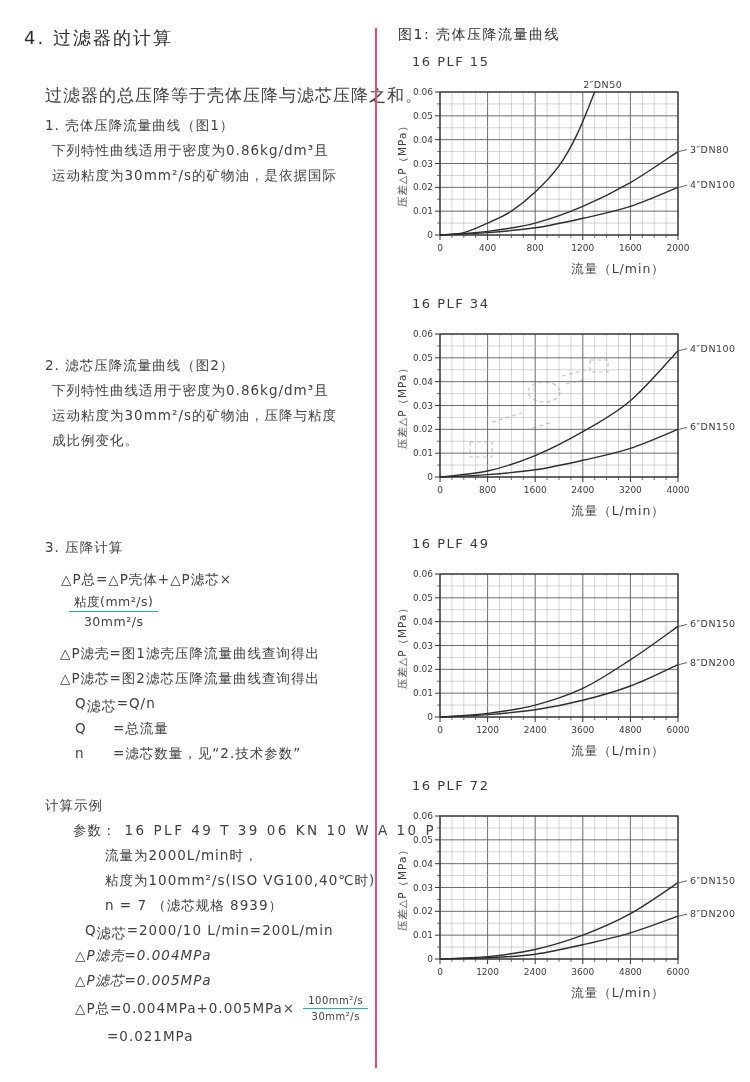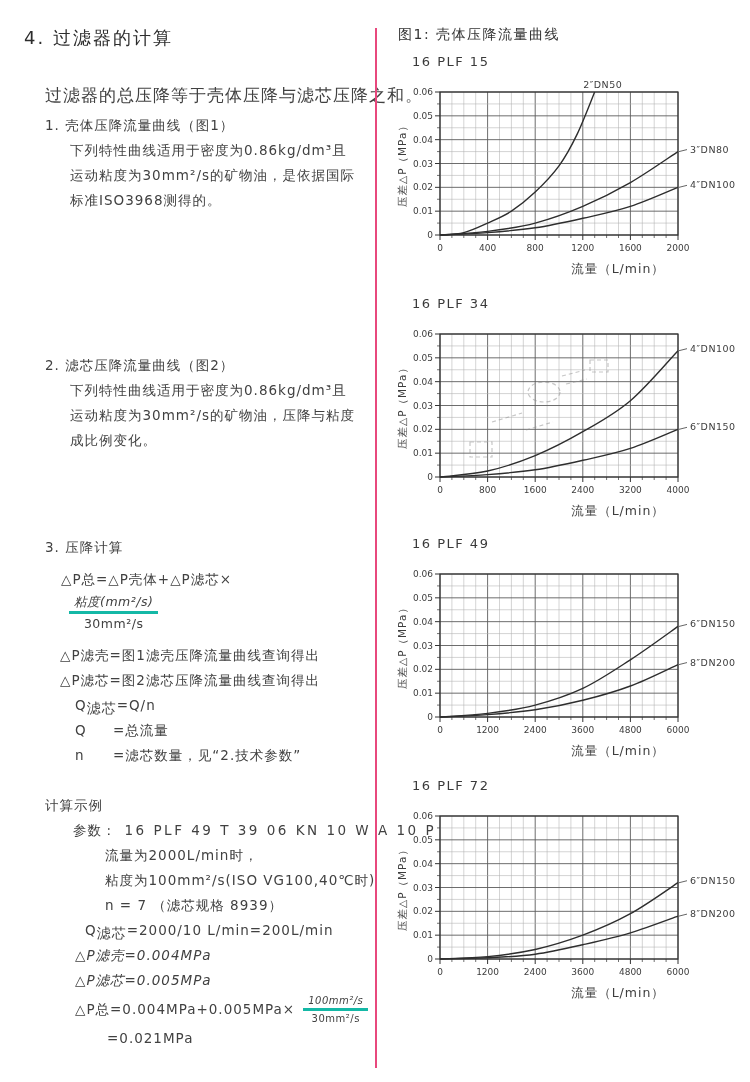--- a/index.html
+++ b/index.html
@@ -5,25 +5,25 @@
   html,body{margin:0;padding:0;background:#fff;}
   .page{position:relative;width:750px;height:1082px;background:#ffffff;overflow:hidden;
         font-family:"DejaVu Sans","Liberation Sans",sans-serif;color:#414141;border-radius:28px;}
   
   .heading{position:absolute;left:24px;top:26px;font-size:18px;letter-spacing:2px;color:#2d2d2d;}
   .intro{position:absolute;left:45px;top:84px;font-size:17px;letter-spacing:1px;}
   .sec{position:absolute;font-size:13.5px;letter-spacing:1px;line-height:25px;}
   .sec1{left:45px;top:113px;}
   .sec2{left:45px;top:353px;}
   .sec3{left:45px;top:535px;}
-  .sec .line{margin-left:25px;}
+  .sec .line{margin-left:7px;}
   .formula-row{display:flex;align-items:flex-start;margin:7px 0 9px 16px;flex-direction:column;}
   .frac{display:inline-flex;flex-direction:column;align-items:center;margin-left:8px;
         font-size:12.5px;line-height:1.55;letter-spacing:0.5px;}
-  .frac .num{border-bottom:3px solid #14b8a6;padding:0 5px;font-style:italic;}
+  .frac .num{border-bottom:1px solid #14b8a6;padding:0 5px;}
   .frac.small{font-size:10px;line-height:1.5;}
   .lookup{margin-left:15px;}
   .qline{margin-left:30px;}
   .sub{font-size:14px;display:inline-block;transform:translateY(3px);}
   .def-row{display:flex;margin-left:30px;}
   .def-sym{width:38px;}
   .example{position:absolute;left:45px;top:793px;font-size:13.5px;letter-spacing:1px;line-height:25px;}
   .ex-param{display:flex;margin-left:28px;}
   .ex-param-value{letter-spacing:2.5px;margin-left:8px;white-space:nowrap;}
   .ex-cond{margin-left:60px;}
@@ -44,21 +44,20 @@
 
 <div class="page">
 
   <div class="heading">4. 过滤器的计算</div>
   <div class="intro">过滤器的总压降等于壳体压降与滤芯压降之和。</div>
 
   <div class="sec sec1">
     <div>1. 壳体压降流量曲线（图1）</div>
     <div class="line">下列特性曲线适用于密度为0.86kg/dm³且</div>
     <div class="line">运动粘度为30mm²/s的矿物油，是依据国际</div>
-    <div class="line">标准ISO3968测得的。</div>
   </div>
 
   <div class="sec sec2">
     <div>2. 滤芯压降流量曲线（图2）</div>
     <div class="line">下列特性曲线适用于密度为0.86kg/dm³且</div>
     <div class="line">运动粘度为30mm²/s的矿物油，压降与粘度</div>
     <div class="line">成比例变化。</div>
   </div>
 
   <div class="sec sec3">

